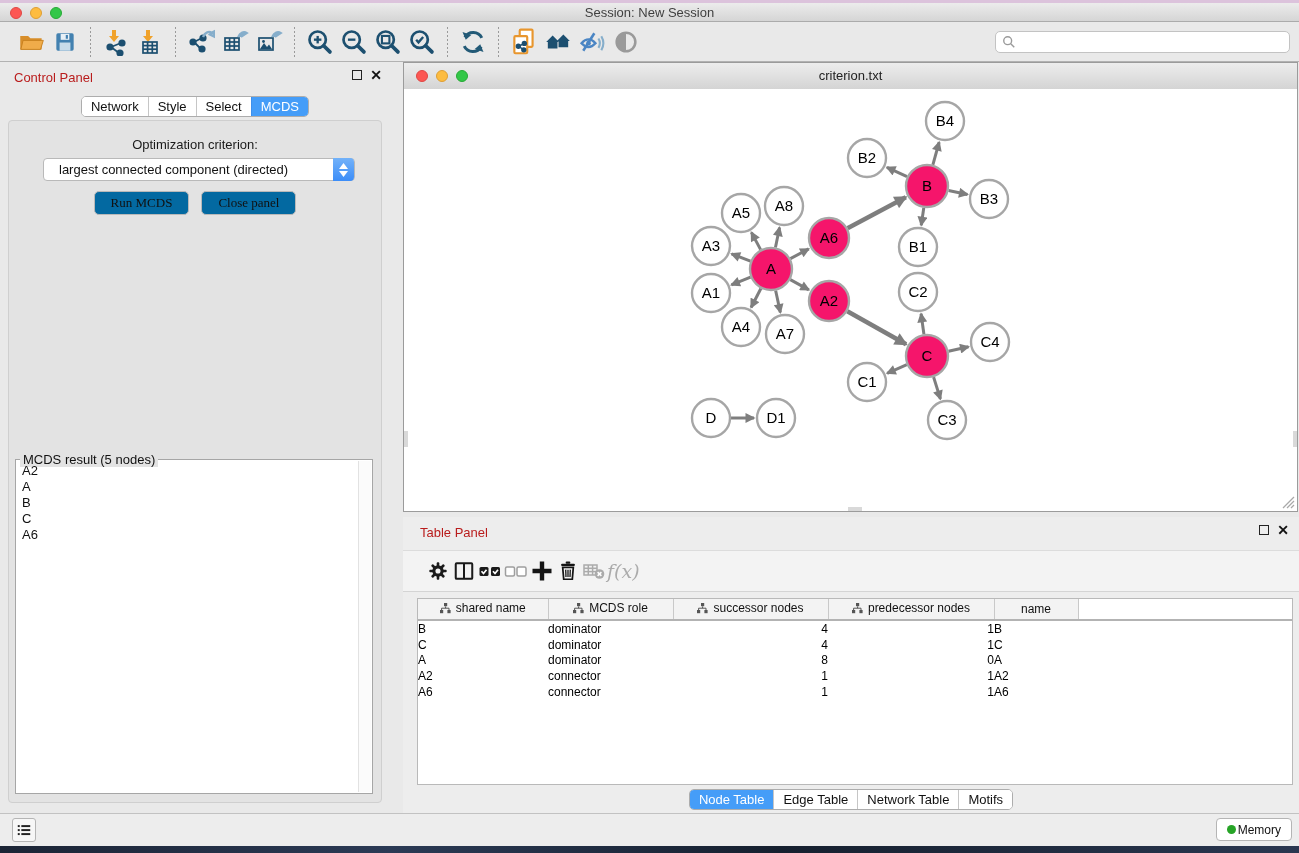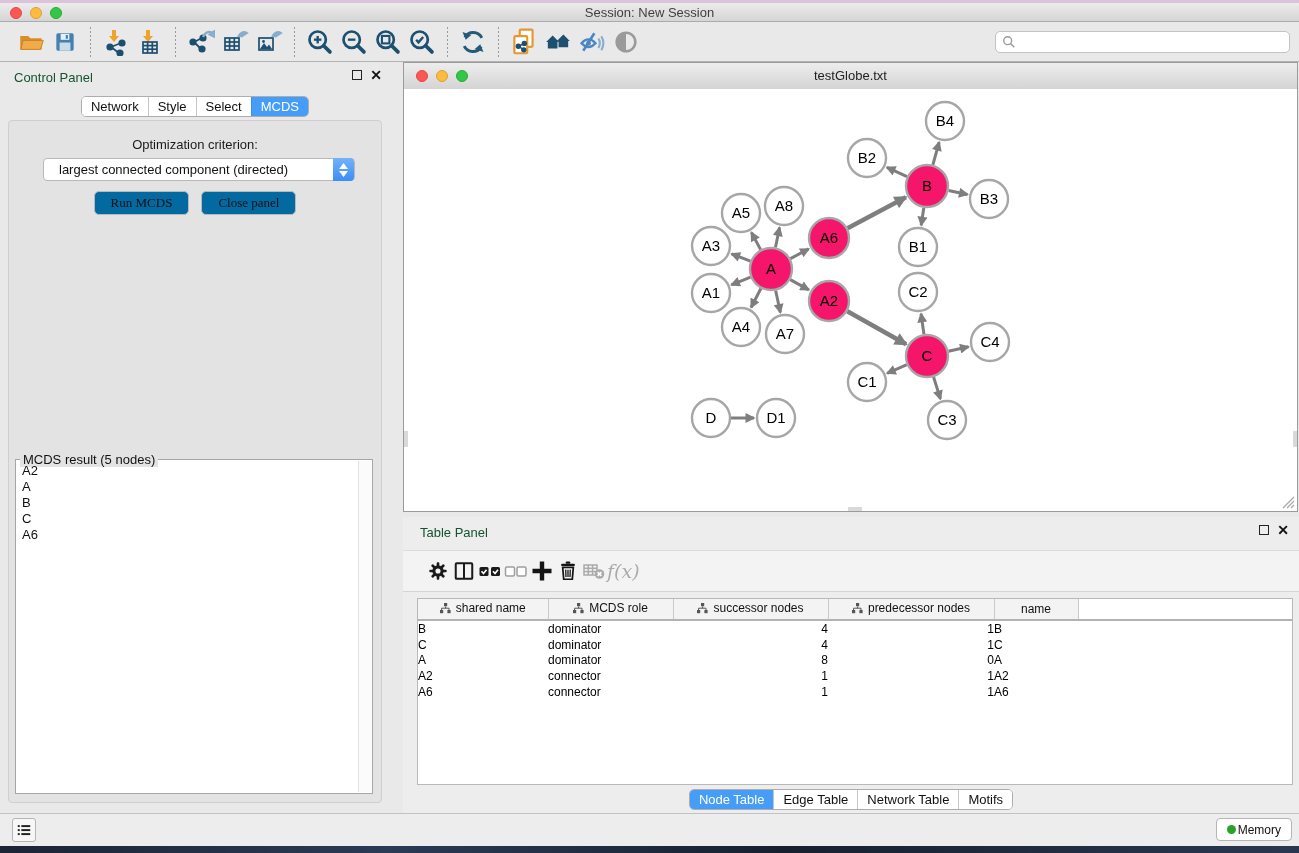--- a/index.html
+++ b/index.html
@@ -42,21 +42,21 @@
     background:#fff;border:1px solid #C3C3C3;border-radius:5px;box-sizing:border-box;
     display:flex;align-items:center;padding-left:6px;
   }
   .searchbox input{
     border:none;outline:none;flex:1;height:18px;font-size:13px;background:transparent;
     font-family:"Liberation Sans",sans-serif;
   }
 
   
   .control-panel{left:0;top:62px;width:390px;height:751px;background:#E9E9E9;}
-  .panel-header{position:absolute;left:14px;top:8px;font-size:13px;color:#14532d;}
+  .panel-header{position:absolute;left:14px;top:8px;font-size:13px;color:#b91c1c;}
   .win-btns{position:absolute;right:8px;top:8px;display:flex;gap:8px;align-items:center;}
   .float-btn{width:10px;height:10px;border:1.6px solid #222;box-sizing:border-box;background:transparent;}
   .close-btn{font-size:14px;font-weight:700;color:#111;line-height:10px;}
 
   .seg{display:inline-flex;border:1px solid #ADADAD;border-radius:5px;overflow:hidden;background:#fff;height:21px;box-sizing:border-box;}
   .seg .tab{padding:2px 9px;font-size:13px;color:#111;border-left:1px solid #C6C6C6;
     display:flex;align-items:center;white-space:nowrap;background:#fff;}
   .seg .tab:first-child{border-left:none;}
   .seg .tab.sel{background:#459DF8;color:#fff;border-left-color:#3E90EC;}
   .ctl-tabs{position:absolute;left:0;right:0;top:34px;display:flex;justify-content:center;}
@@ -381,21 +381,21 @@
   </div>
 </div>
 
 <div class="abs net-window">
   <div class="net-titlebar">
     <div class="lights">
       <span class="light red"></span>
       <span class="light yellow"></span>
       <span class="light green"></span>
     </div>
-    <div class="net-title">testGlobe.txt</div>
+    <div class="net-title">criterion.txt</div>
   </div>
   <div class="net-canvas">
     <svg id="graph-svg" width="893" height="423">
       <defs>
         <marker id="arrow-s" markerUnits="userSpaceOnUse" markerWidth="11" markerHeight="10" viewBox="0 0 10 10" refX="8.5" refY="5" orient="auto">
             <path d="M0 0 L10 5 L0 10 Z" fill="#7E7E7E"></path>
           </marker>
         <marker id="arrow-l" markerUnits="userSpaceOnUse" markerWidth="15" markerHeight="13" viewBox="0 0 10 10" refX="8.5" refY="5" orient="auto">
             <path d="M0 0 L10 5 L0 10 Z" fill="#7E7E7E"></path>
           </marker>

